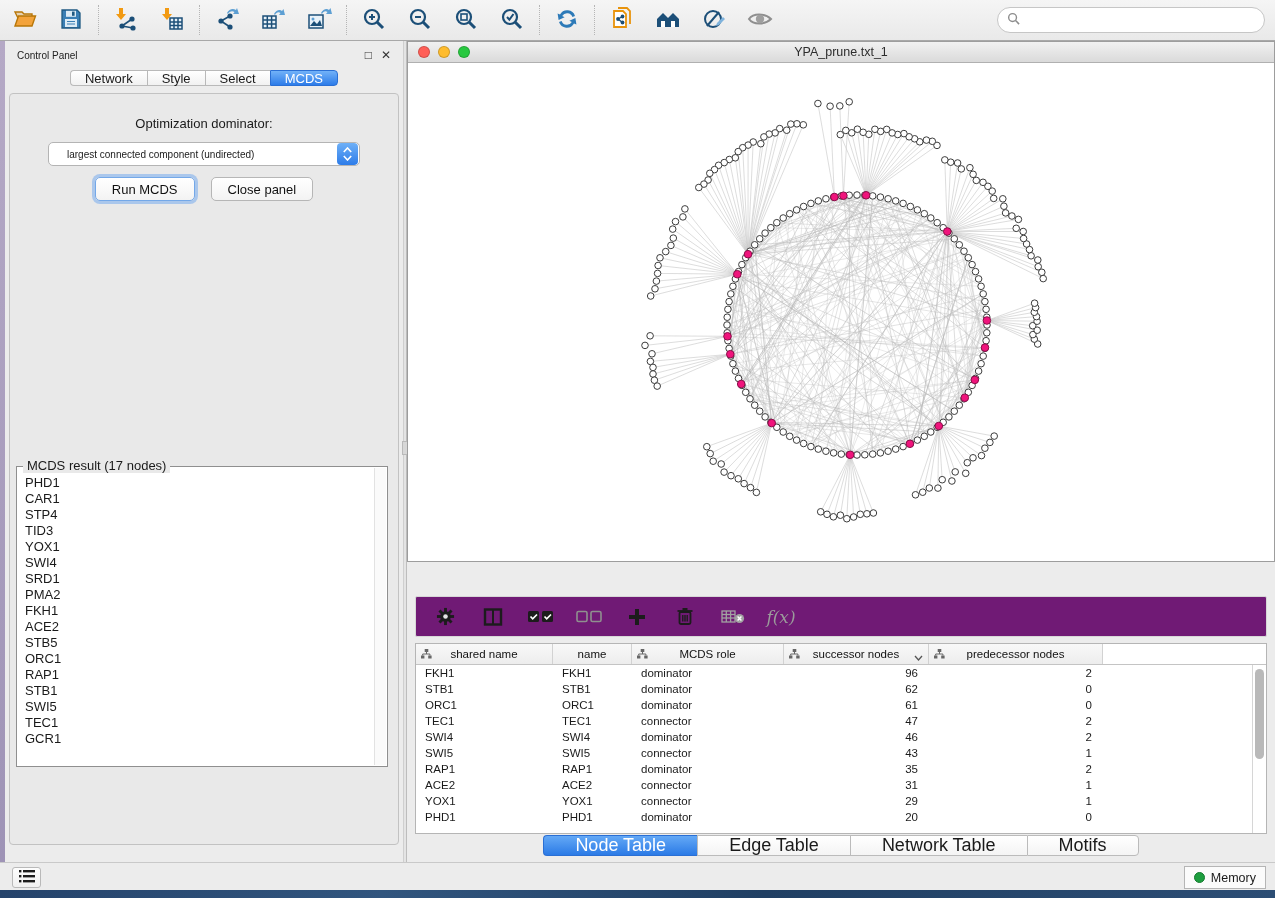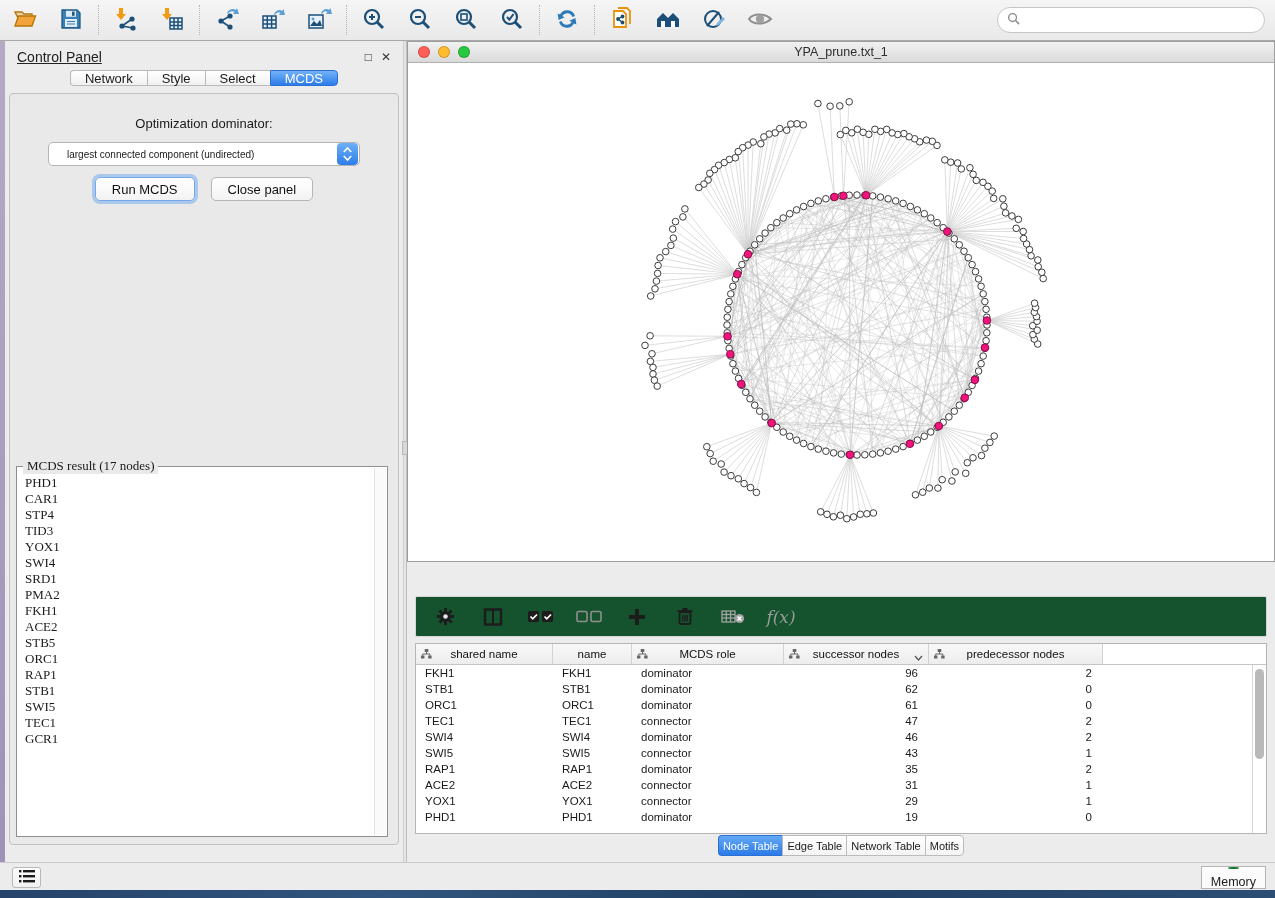--- a/index.html
+++ b/index.html
@@ -20,42 +20,42 @@
   .tb-sep { width:1px; height:30px; margin:0 12px; border-left:1px dotted #b5b5b5; }
   .tb-btn { width:30px; height:30px; display:flex; align-items:center; justify-content:center; cursor:pointer; }
   .tb-btn svg { width:26px; height:26px; }
   .tb-search { margin-left:auto; width:268px; height:26px; background:#fff; border:1px solid #c6c6c6;
                border-radius:13px; display:flex; align-items:center; padding:0 9px; }
   .tb-search input { border:none; outline:none; flex:1; font-size:12px; background:transparent; margin-left:6px; }
 
   
   .control-panel { position:absolute; left:5px; top:41px; width:398px; height:821px; background:#ececec; }
   .cp-head { display:flex; align-items:center; padding:8px 12px 4px 12px; }
-  .panel-title { font-size:14px; color:#222;text-decoration:underline; }
+  .panel-title { font-size:10px; color:#222; }
   .panel-icons { margin-left:auto; display:flex; gap:9px; color:#333; }
   .panel-icon { font-size:12px; line-height:12px; cursor:pointer; font-weight:bold; }
   .cp-tabs { position:absolute; left:0; top:29px; width:100%; display:flex; justify-content:center; z-index:2; }
   .seg-tab { height:16px; padding:0 14px; background:linear-gradient(#ffffff,#f1f1f1); border:1px solid #b9b9b9;
              border-right:none; display:flex; align-items:center; font-size:13px; cursor:pointer; }
   .seg-tab:first-child { border-radius:4px 0 0 4px; }
   .seg-tab:last-child { border-right:1px solid #2a6fd4; border-radius:0 4px 4px 0; }
   .seg-tab.active { background:linear-gradient(#72b2f8,#2d7ce9); border-color:#2a6fd4; color:#fff; }
   .cp-card { position:absolute; left:4px; top:52px; width:390px; height:752px; background:#e9e9e9;
              border:1px solid #c2c2c2; border-radius:4px; }
   .opt-label { text-align:center; margin-top:22px; font-size:13px; }
   .dropdown { margin:11px auto 0 auto; width:312px; height:24px; background:#fff; border:1px solid #b4b4b4;
               border-radius:5px; display:flex; align-items:center; cursor:pointer; overflow:hidden; }
   .dropdown .dd-text { flex:1; padding-left:18px; font-size:10px; white-space:nowrap; }
   .dd-stepper { width:21px; height:22px; margin-right:1px; border-radius:4px; background:linear-gradient(#6eb0f7,#2d7ce9);
                 display:flex; flex-direction:column; align-items:center; justify-content:center; gap:2px; }
   .btn-row { display:flex; justify-content:center; gap:16px; margin-top:11px; }
   .mac-btn { height:24px; padding:0 16px; background:linear-gradient(#ffffff,#f3f3f3); border:1px solid #b6b6b6;
              border-radius:5px; font-size:13px; cursor:pointer; color:#111; }
   .mac-btn.focused { border-color:#74a8e8; box-shadow:0 0 0 3px rgba(108,166,240,.5); }
-  .fieldset { position:absolute; left:6px; top:372px; width:372px; height:371px; border:1px solid #8f8f8f; background:#fff;font-family:Liberation Serif, serif; }
+  .fieldset { position:absolute; left:6px; top:372px; width:372px; height:301px; border:1px solid #8f8f8f; background:#fff; }
   .fieldset .legend { position:absolute; top:-9px; left:6px; background:#e9e9e9; padding:0 4px; font-size:13px; }
   .mcds-list { position:absolute; inset:1px 13px 1px 1px; overflow:hidden; padding:7px 0 0 7px; }
   .mcds-item { font-size:13px; line-height:16px; cursor:default; }
   .mcds-scroll { position:absolute; top:1px; right:1px; bottom:1px; width:12px; background:#fafafa; border-left:1px solid #e2e2e2; }
 
   
   .v-split { position:absolute; left:403px; top:41px; width:4px; height:821px; background:#e4e4e4; border-left:1px solid #cfcfcf; border-right:1px solid #bdbdbd; cursor:col-resize; }
   .v-split .grip { position:absolute; left:-2px; top:400px; width:7px; height:14px; background:#d7d7d7; border:1px solid #b9b9b9; }
 
   
@@ -64,21 +64,21 @@
                   display:flex; align-items:center; position:relative; }
   .lights { display:flex; gap:8px; margin-left:10px; }
   .light { width:12px; height:12px; border-radius:50%; border:1px solid rgba(0,0,0,.18); cursor:pointer; }
   .net-title { position:absolute; left:0; right:0; text-align:center; font-size:12.5px; color:#2d2d2d; }
   .net-canvas { position:relative; width:100%; height:498px; background:#fff; overflow:hidden; cursor:default; }
   .net-canvas svg { display:block; }
 
   
   .table-panel { position:absolute; left:407px; top:563px; width:868px; height:299px; background:#ececec; }
   .tp-head { display:flex; align-items:center; padding:7px 12px 0 17px;margin-top:40px; }
-  .tp-toolbar { position:absolute; left:8px; top:33px; width:852px; height:41px; background:#14532d;
+  .tp-toolbar { position:absolute; left:8px; top:33px; width:852px; height:41px; background:#701a75;
                 border:1px solid #d7d7d7; border-radius:2px; display:flex; align-items:center; padding-left:16px; gap:22px; }
   .tp-tool { width:26px; height:26px; display:flex; align-items:center; justify-content:center; cursor:pointer; }
   .tp-tool.disabled { cursor:default; }
   .fx-glyph { font-family:"DejaVu Serif","Liberation Serif",serif; font-style:italic; font-size:17px; color:#9b9b9b; }
 
   .ntable { position:absolute; left:8px; top:80px; width:852px; height:191px; background:#fff; border:1px solid #b5b5b5; }
   .thead { display:grid; grid-template-columns:137px 79px 152px 145px 174px 1fr; height:21px;
            background:linear-gradient(#f8f8f8,#ededed); border-bottom:1px solid #c4c4c4; }
   .th { position:relative; display:flex; align-items:center; justify-content:center; font-size:11.5px; color:#111;
         border-right:1px solid #d2d2d2; cursor:pointer; }
@@ -86,32 +86,32 @@
   .th.empty { border-right:none; background:#fff; cursor:default; }
   .th .sort-chev { position:absolute; right:5px; top:7px; }
   .tbody { position:absolute; top:21px; left:0; right:14px; bottom:0; overflow:hidden; }
   .trow { display:grid; grid-template-columns:137px 79px 152px 145px 174px 1fr; height:16px; align-items:center; }
   .trow .td { font-size:11.5px; padding-left:9px; white-space:nowrap; }
   .trow .td.num { text-align:right; padding-right:11px; }
   .tscroll { position:absolute; top:21px; right:0; bottom:0; width:14px; background:#fff; border-left:1px solid #d6d6d6; }
   .tscroll .thumb { position:absolute; left:2px; top:4px; width:9px; height:90px; background:#b9b9b9; border-radius:5px; cursor:pointer; }
 
   .tp-tabs { position:absolute; left:0; right:0; top:272px; display:flex; justify-content:center; }
-  .tp-tab { height:21px; padding:0 4px; background:linear-gradient(#ffffff,#f4f4f4); border:1px solid #bbb; border-right:none;
-            display:flex; align-items:center; font-size:11px; cursor:pointer; }
+  .tp-tab { height:21px; padding:0 31px; background:linear-gradient(#ffffff,#f4f4f4); border:1px solid #bbb; border-right:none;
+            display:flex; align-items:center; font-size:18px; cursor:pointer; }
   .tp-tab:first-child { border-radius:4px 0 0 4px; }
   .tp-tab:last-child { border-right:1px solid #bbb; border-radius:0 4px 4px 0; }
   .tp-tab.active { background:linear-gradient(#64a9f6,#2b7ae6); border-color:#2a6fd4; color:#fff; }
 
   
   .statusbar { position:absolute; left:0; bottom:8px; width:1275px; height:28px; background:#ececec; border-top:1px solid #c9c9c9; }
   .menu-btn { position:absolute; left:12px; top:4px; width:29px; height:21px; background:linear-gradient(#fdfdfd,#f0f0f0);
               border:1px solid #b9b9b9; border-radius:3px; display:flex; align-items:center; justify-content:center; cursor:pointer; }
   .mem-btn { position:absolute; right:9px; top:3px; height:23px; padding:0 9px; background:#fbfbfb; border:1px solid #b5b5b5;
-             display:flex; align-items:center; gap:6px; font-size:12.5px; cursor:pointer;flex-direction:column; }
+             display:flex; align-items:center; gap:6px; font-size:12.5px; cursor:pointer; }
   .mem-dot { width:11px; height:11px; border-radius:50%; background:#1d9e3f; border:1px solid #147a2e; }
 </style>
 </head>
 <body>
 
 <div class="toolbar">
   <div class="tb-group">
     <div class="tb-btn">
         <span><svg viewBox="0 0 26 26">
             <path d="M3 6h7l2 2h8v4H6z" fill="#c9841049" stroke="#b87708" stroke-width="1.4" fill-opacity="1"></path>
@@ -1273,21 +1273,21 @@
           <div class="td ">YOX1</div>
           <div class="td ">connector</div>
           <div class="td num">29</div>
           <div class="td num">1</div>
           <div></div>
         </div>
         <div class="trow">
           <div class="td ">PHD1</div>
           <div class="td ">PHD1</div>
           <div class="td ">dominator</div>
-          <div class="td num">19</div>
+          <div class="td num">20</div>
           <div class="td num">0</div>
           <div></div>
         </div>
       </div>
     <div class="tscroll">
         <div class="thumb"></div>
       </div>
   </div>
 
   <div class="tp-tabs">

